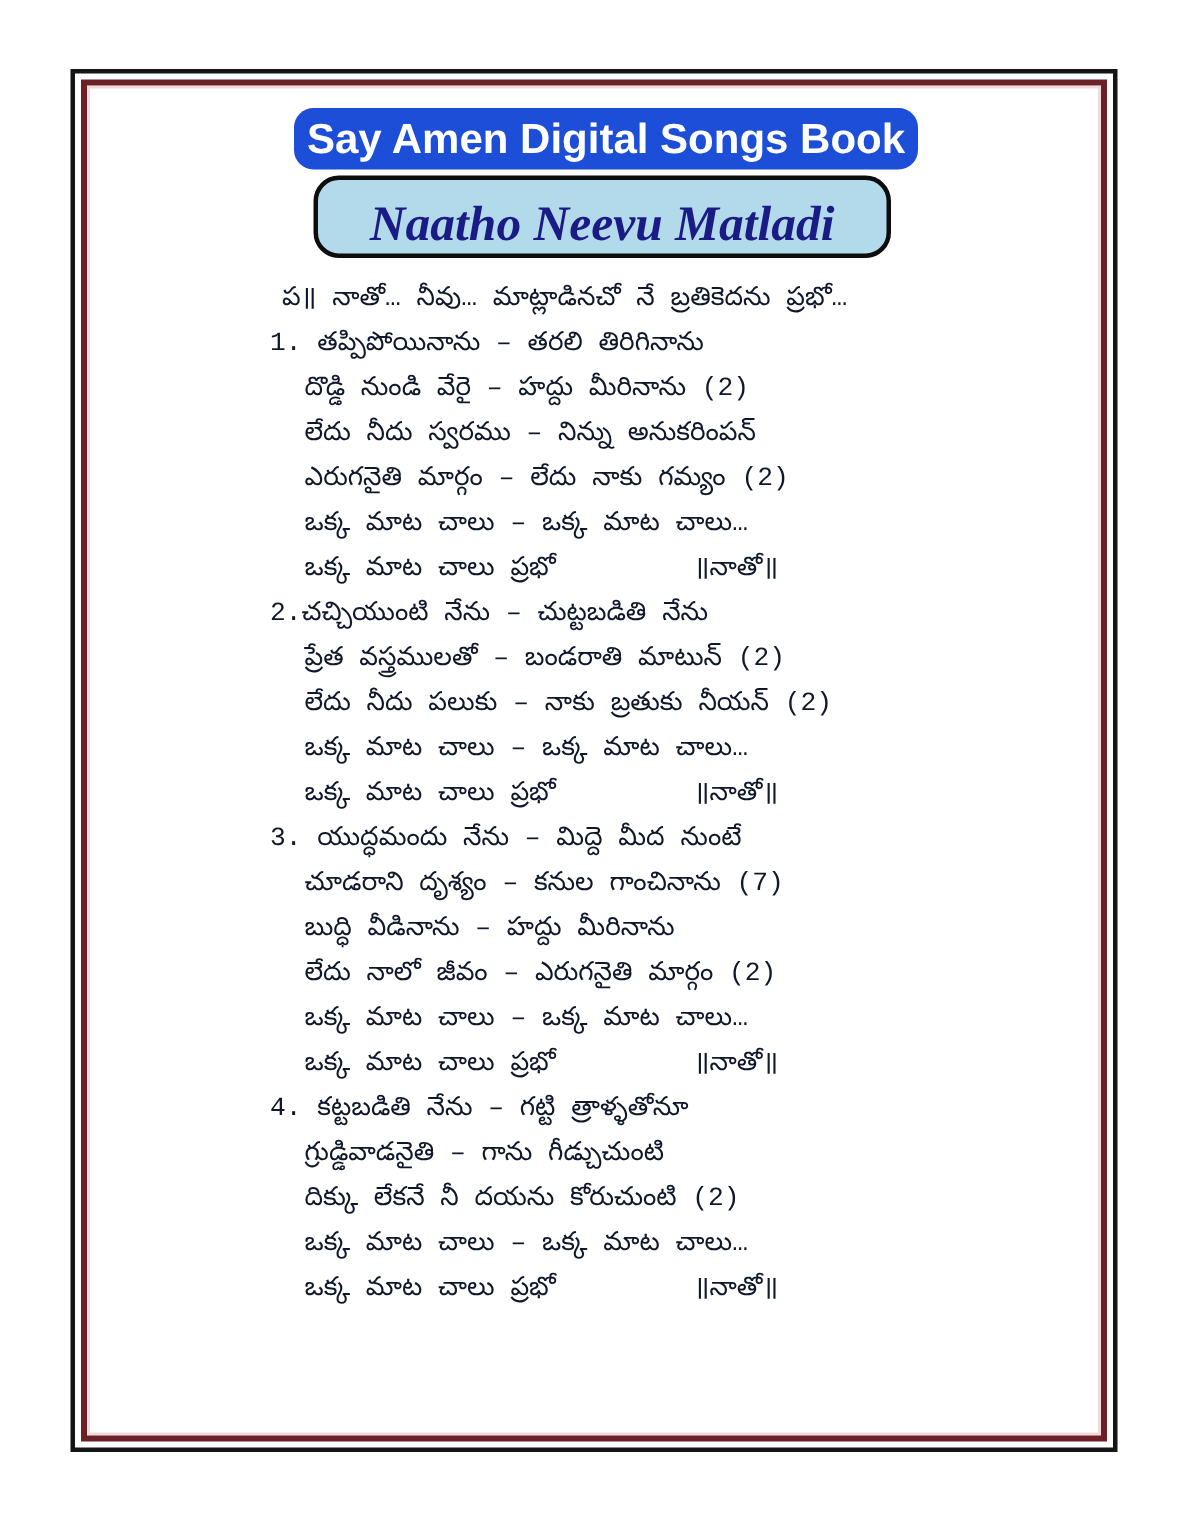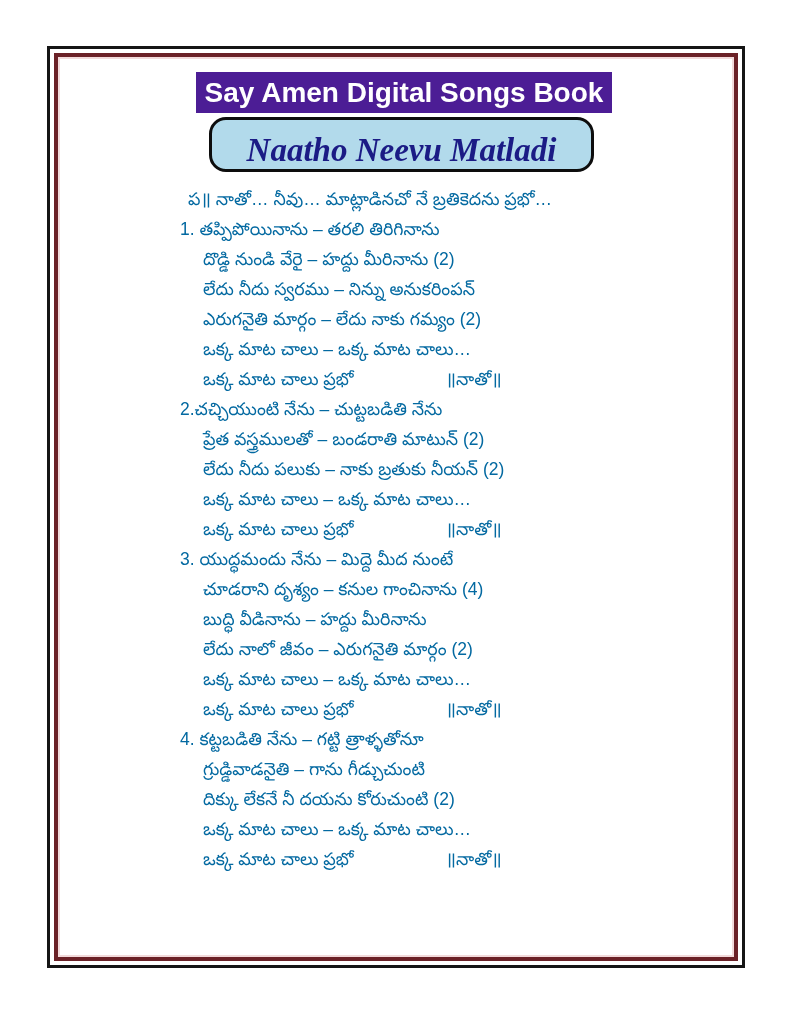--- a/index.html
+++ b/index.html
@@ -24,40 +24,40 @@
   }
   .title-box{
     position:absolute;left:209px;top:117px;width:385px;height:55px;
     border:3px solid #0d0d0d;border-radius:17px;box-sizing:border-box;
     display:flex;align-items:flex-end;justify-content:center;
     font-family:"Liberation Serif", serif;font-style:italic;font-weight:bold;
     font-size:33px;
   }
   .lyrics{
     position:absolute;left:178px;top:184px;width:460px;
-    font-size:17.5px;line-height:30px;color:#0369a1;
-    font-family:Liberation Sans, sans-serif;
+    font-size:17.5px;line-height:30px;color:#0f172a;
+    font-family:Liberation Mono, monospace;
   }
   .row{height:30px;white-space:nowrap;}
   .indent-a{padding-left:10px;}   
   .indent-b{padding-left:36px;}   
   .indent-num{padding-left:2px;}  
   .indent-c{padding-left:25px;}   
   .pallavi-gap{margin-left:12px;}
   .marker-gap{margin-left:92px;}
 </style>
 </head>
 <body>
 
 <div class="page">
   <div class="frame-outer">
     <div class="frame-inner"></div>
   </div>
 
-  <div class="banner" style="background: #4c1d95; color: rgb(255, 255, 255);">
+  <div class="banner" style="background: #1d4ed8; color: rgb(255, 255, 255); border-radius: 13px;">
     <span>Say Amen Digital Songs Book</span>
   </div>
 
   <div class="title-box" style="background: rgb(178, 218, 235); color: rgb(27, 27, 133);">
     <span>Naatho Neevu Matladi</span>
   </div>
 
   <div class="lyrics" id="lyrics">
       <div class="row indent-a">ప॥ నాతో… నీవు… మాట్లాడినచో నే బ్రతికెదను ప్రభో…</div>
       <div class="row indent-num">1. తప్పిపోయినాను – తరలి తిరిగినాను</div>
@@ -65,21 +65,21 @@
       <div class="row indent-c">లేదు నీదు స్వరము – నిన్ను అనుకరింపన్</div>
       <div class="row indent-c">ఎరుగనైతి మార్గం – లేదు నాకు గమ్యం (2)</div>
       <div class="row indent-c">ఒక్క మాట చాలు – ఒక్క మాట చాలు…</div>
       <div class="row indent-c"><span>ఒక్క మాట చాలు ప్రభో</span><span class="marker-gap">॥నాతో॥</span></div>
       <div class="row indent-num">2.చచ్చియుంటి నేను – చుట్టబడితి నేను</div>
       <div class="row indent-c">ప్రేత వస్త్రములతో – బండరాతి మాటున్ (2)</div>
       <div class="row indent-c">లేదు నీదు పలుకు – నాకు బ్రతుకు నీయన్ (2)</div>
       <div class="row indent-c">ఒక్క మాట చాలు – ఒక్క మాట చాలు…</div>
       <div class="row indent-c"><span>ఒక్క మాట చాలు ప్రభో</span><span class="marker-gap">॥నాతో॥</span></div>
       <div class="row indent-num">3. యుద్ధమందు నేను – మిద్దె మీద నుంటే</div>
-      <div class="row indent-c">చూడరాని దృశ్యం – కనుల గాంచినాను (4)</div>
+      <div class="row indent-c">చూడరాని దృశ్యం – కనుల గాంచినాను (7)</div>
       <div class="row indent-c">బుద్ధి వీడినాను – హద్దు మీరినాను</div>
       <div class="row indent-c">లేదు నాలో జీవం – ఎరుగనైతి మార్గం (2)</div>
       <div class="row indent-c">ఒక్క మాట చాలు – ఒక్క మాట చాలు…</div>
       <div class="row indent-c"><span>ఒక్క మాట చాలు ప్రభో</span><span class="marker-gap">॥నాతో॥</span></div>
       <div class="row indent-num">4. కట్టబడితి నేను – గట్టి త్రాళ్ళతోనూ</div>
       <div class="row indent-c">గ్రుడ్డివాడనైతి – గాను గీడ్చుచుంటి</div>
       <div class="row indent-c">దిక్కు లేకనే నీ దయను కోరుచుంటి (2)</div>
       <div class="row indent-c">ఒక్క మాట చాలు – ఒక్క మాట చాలు…</div>
       <div class="row indent-c"><span>ఒక్క మాట చాలు ప్రభో</span><span class="marker-gap">॥నాతో॥</span></div>
     </div>

